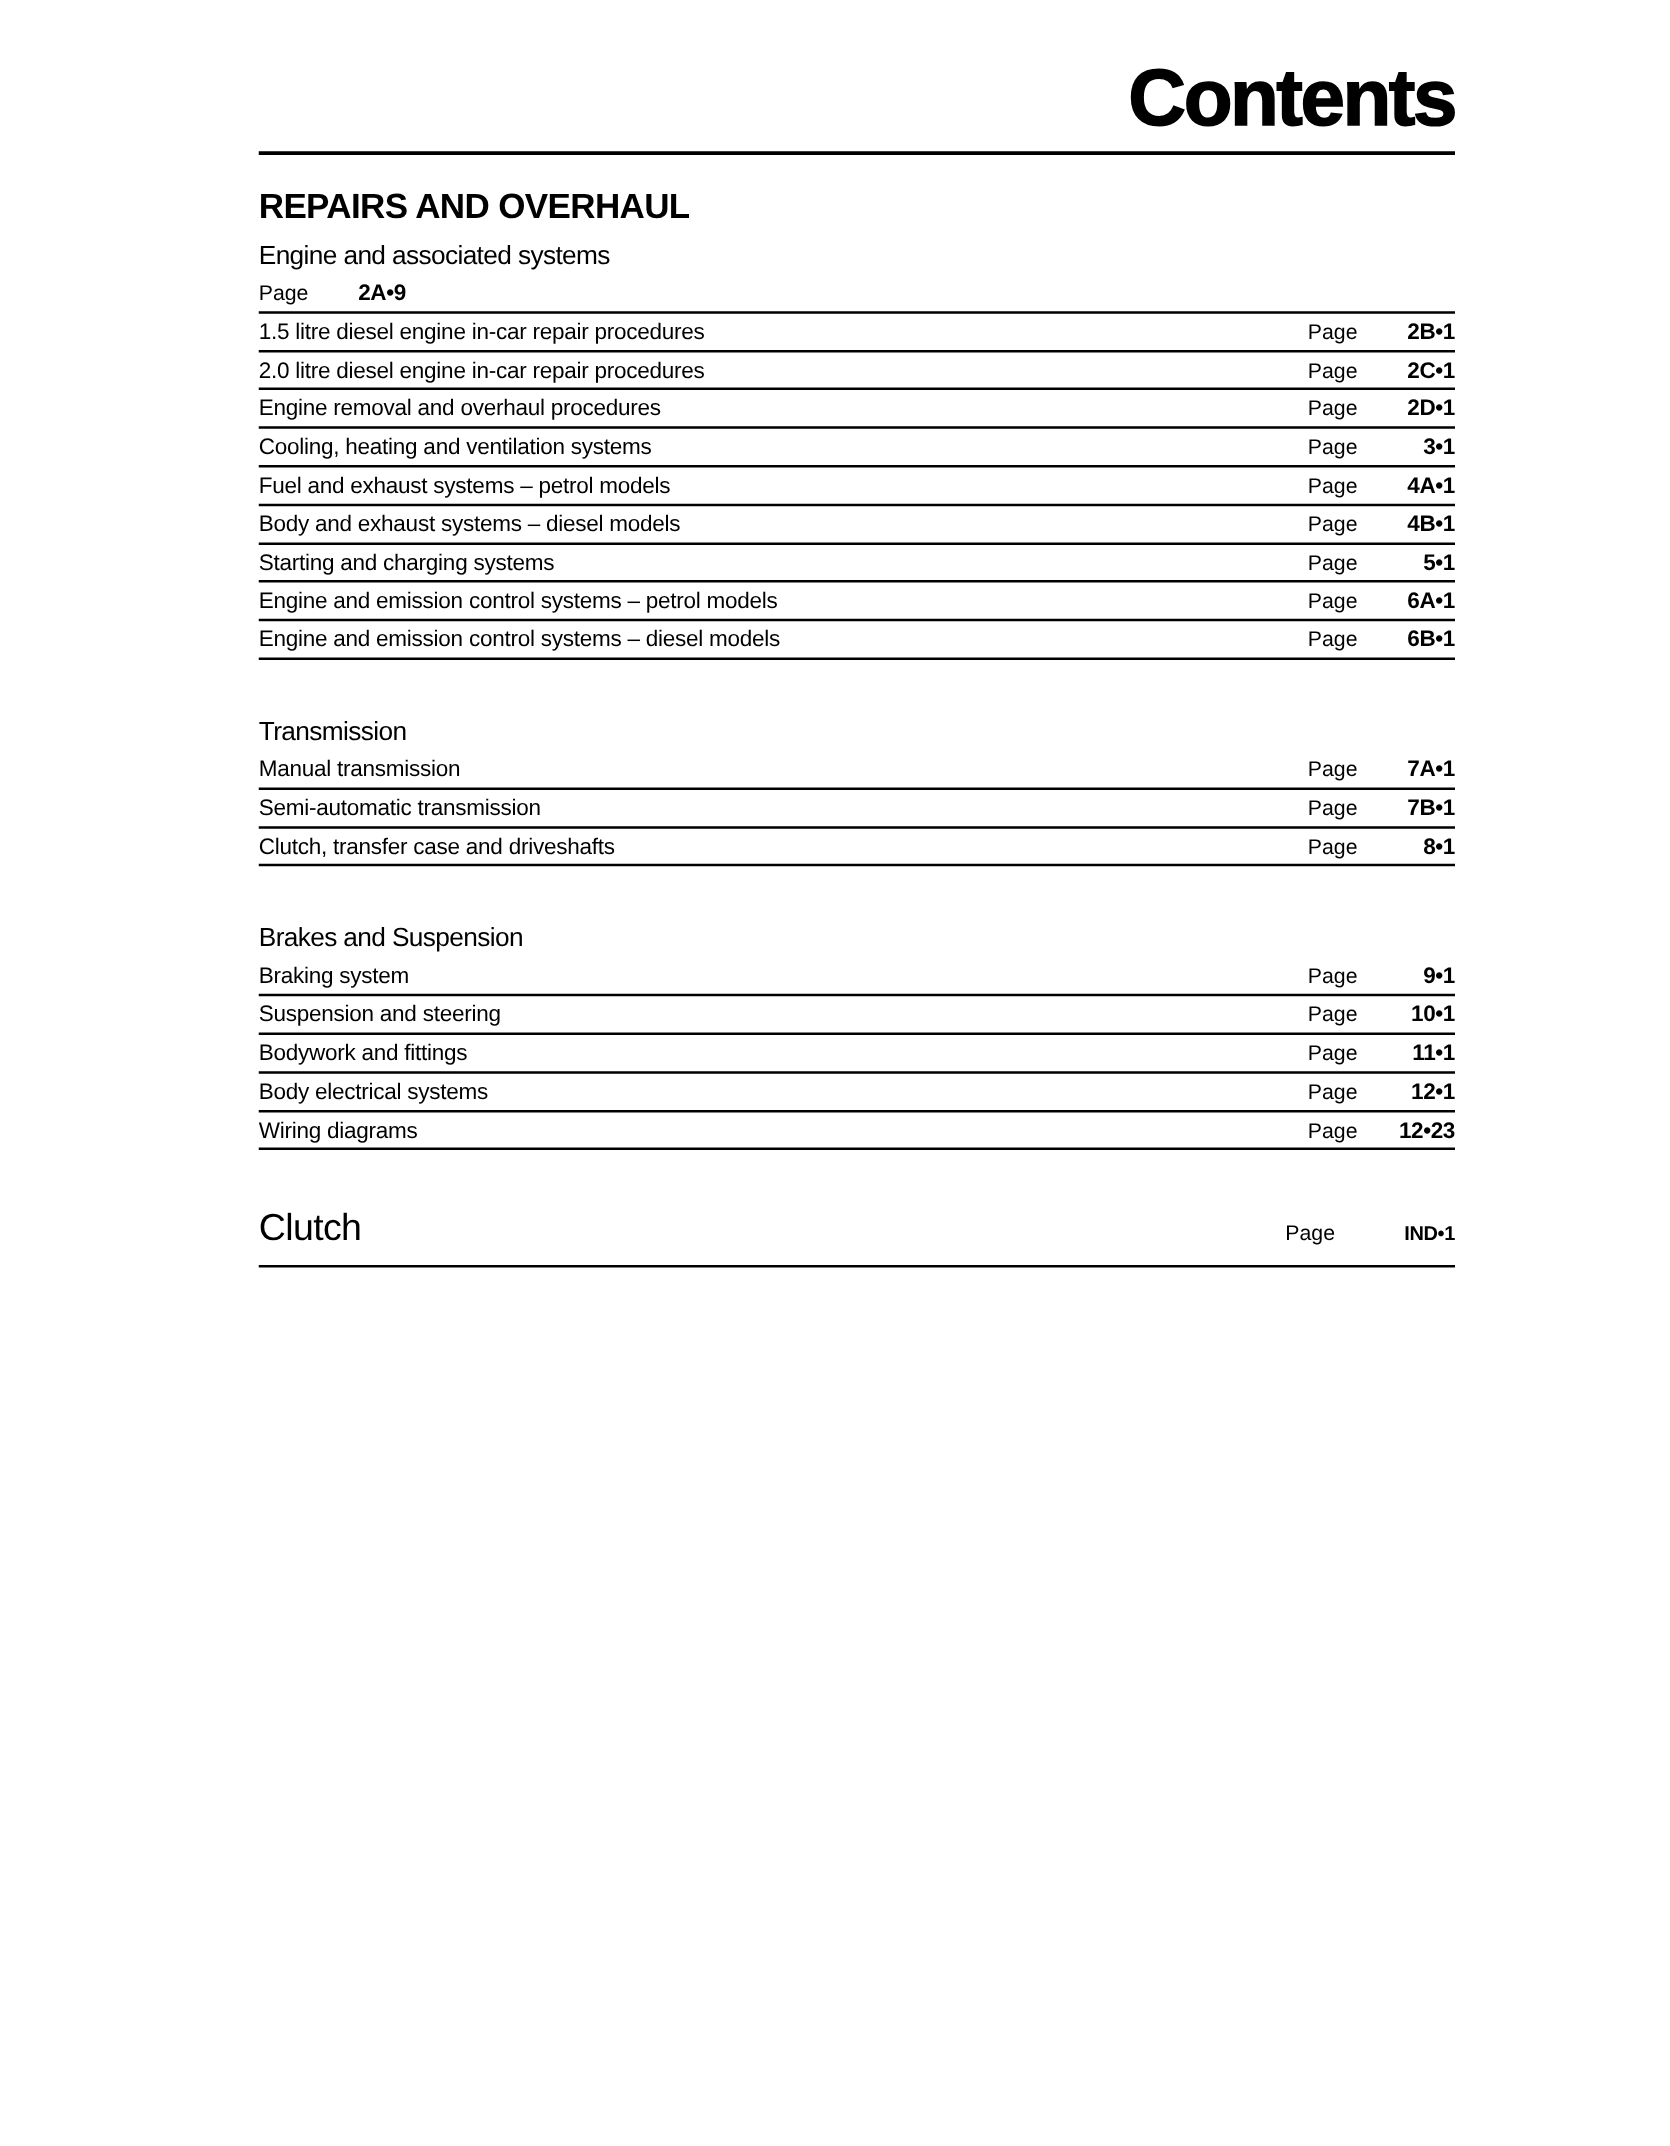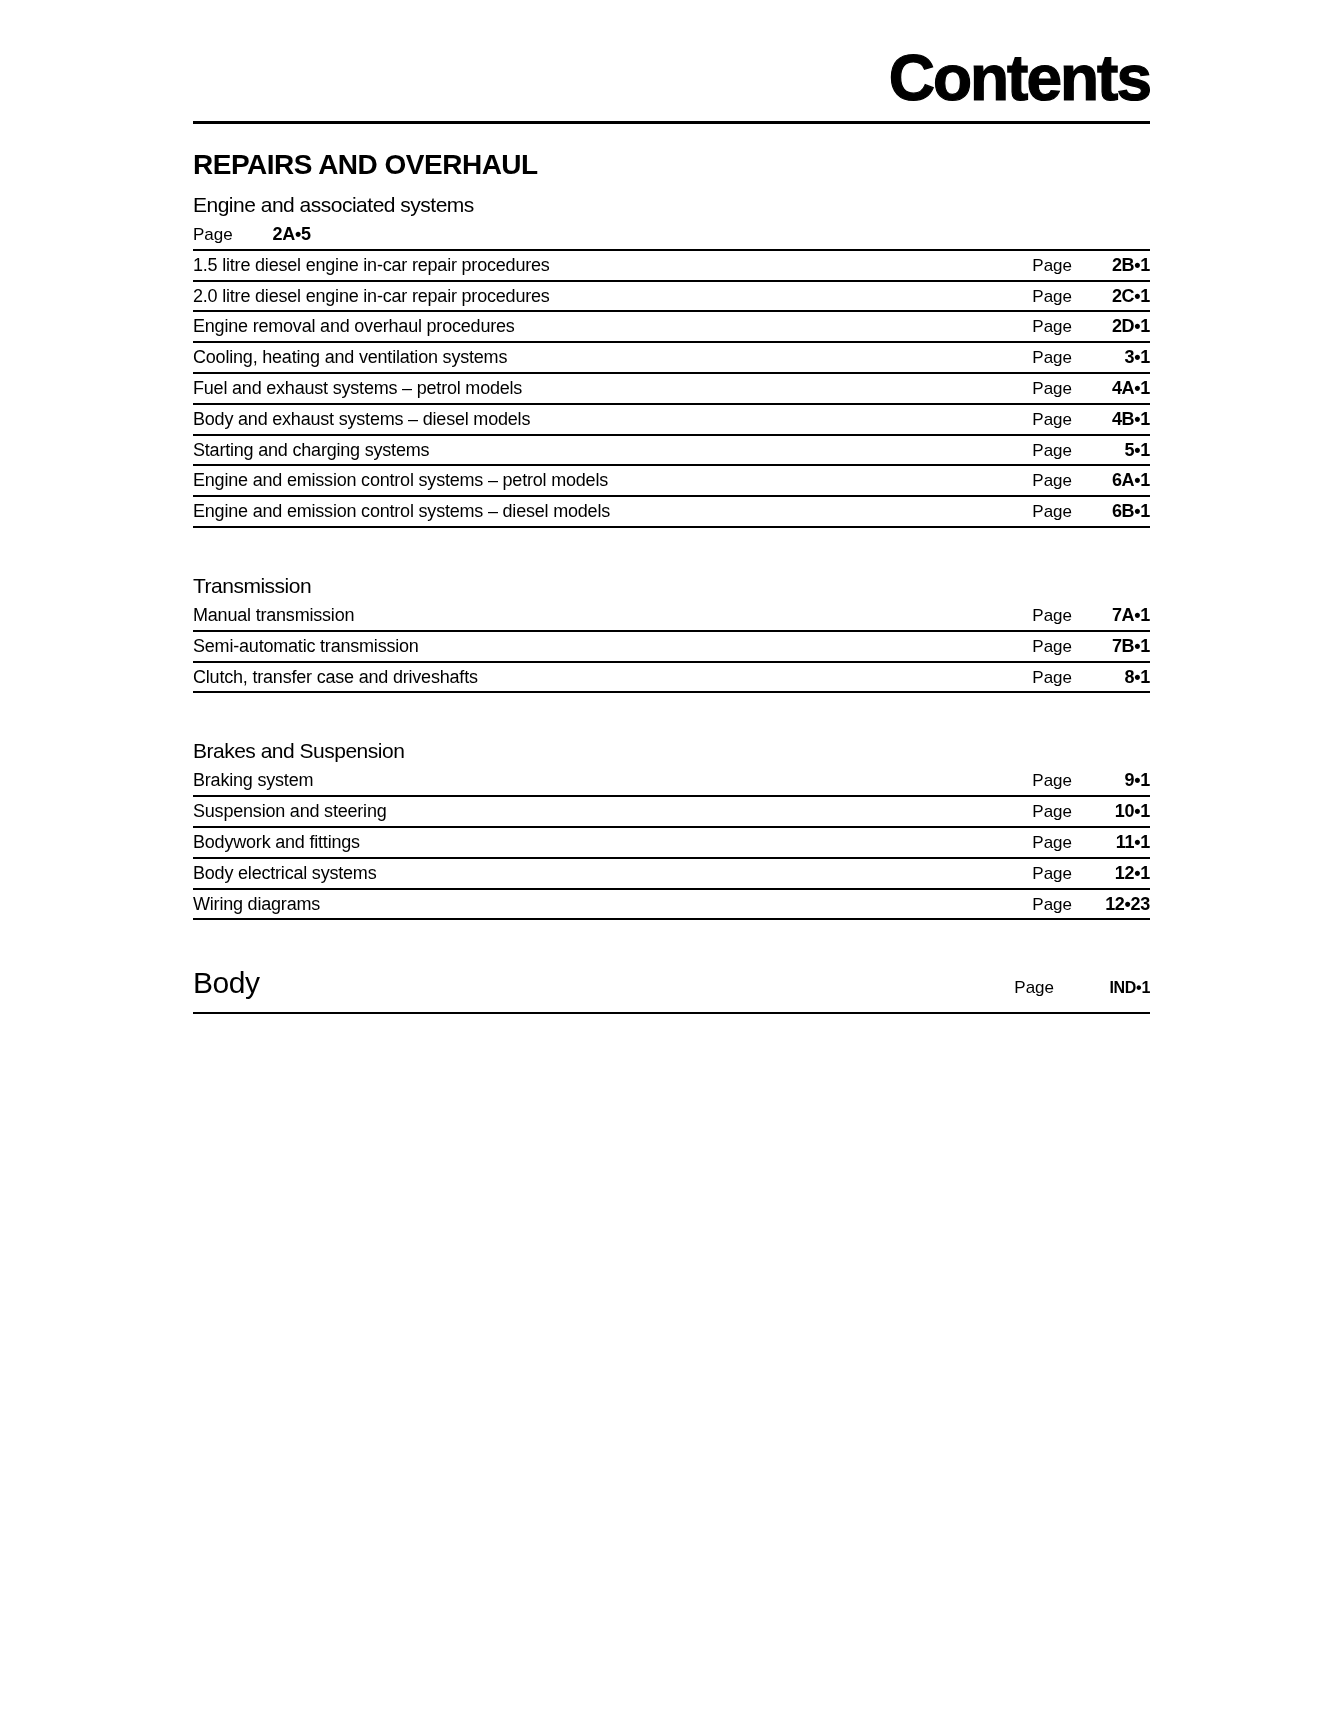--- a/index.html
+++ b/index.html
@@ -9,21 +9,21 @@
     color: #000;
   }
   body {
     width: 1336px;
     height: 1717px;
     position: relative;
     overflow: hidden;
   }
   .content {
     position: absolute;
-    left: 193px;
+    left: 207px;
     width: 957px;
     top: 0;
   }
   .doc-title {
     padding-top: 46px;
     text-align: right;
     font-size: 64px;
     line-height: 1.0;
     font-weight: 900;
     letter-spacing: -2px;
@@ -94,21 +94,21 @@
 
   <div class="doc-title">Contents</div>
   <div class="title-rule"></div>
 
   <div class="main-heading">REPAIRS AND OVERHAUL</div>
 
   <div>
     <div class="group-heading first">Engine and associated systems</div>
     <div class="toc-row">
       <span class="page-word">Page</span>
-      <span class="page-ref">2A•5</span>
+      <span class="page-ref">2A•9</span>
     </div>
     <div class="toc-row">
       <span class="row-label">1.5 litre diesel engine in-car repair procedures</span>
       <span class="page-word">Page</span>
       <span class="page-ref">2B•1</span>
     </div>
     <div class="toc-row">
       <span class="row-label">2.0 litre diesel engine in-car repair procedures</span>
       <span class="page-word">Page</span>
       <span class="page-ref">2C•1</span>
@@ -195,18 +195,18 @@
       <span class="page-ref">12•1</span>
     </div>
     <div class="toc-row">
       <span class="row-label">Wiring diagrams</span>
       <span class="page-word">Page</span>
       <span class="page-ref">12•23</span>
     </div>
   </div>
 
   <div class="index-row">
-    <span class="index-heading">Body</span>
+    <span class="index-heading">Clutch</span>
     <span class="page-word">Page</span>
     <span class="page-ref">IND•1</span>
   </div>
 
 </div>
 
 </body></html>

